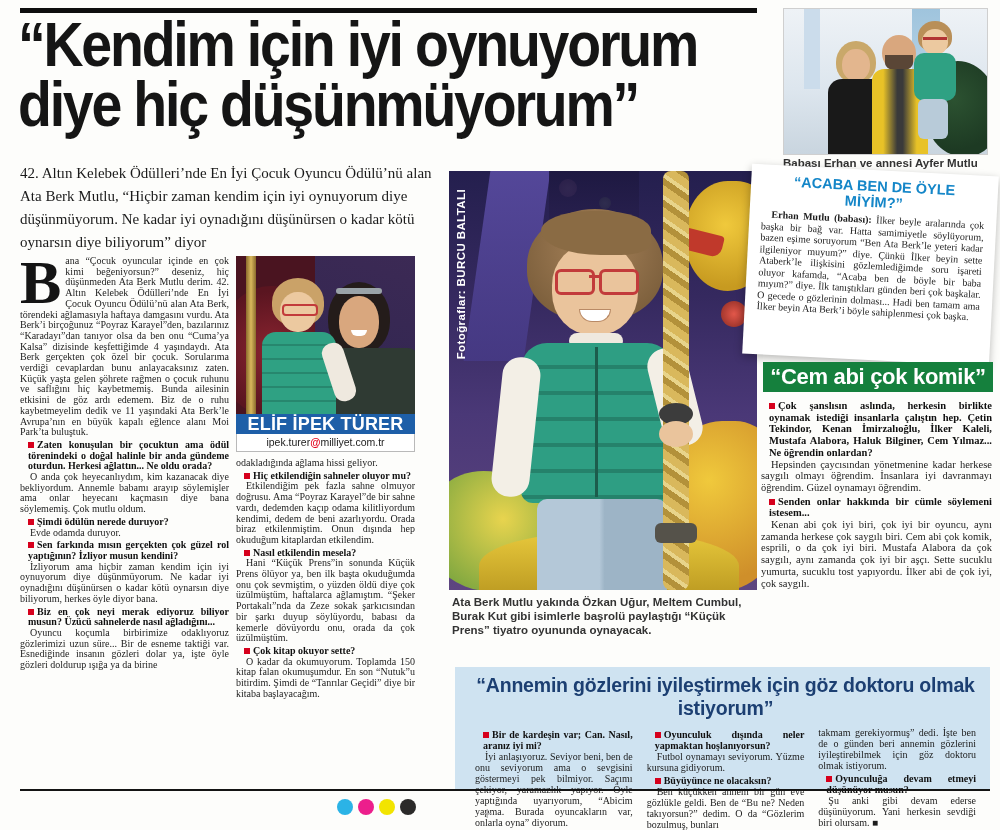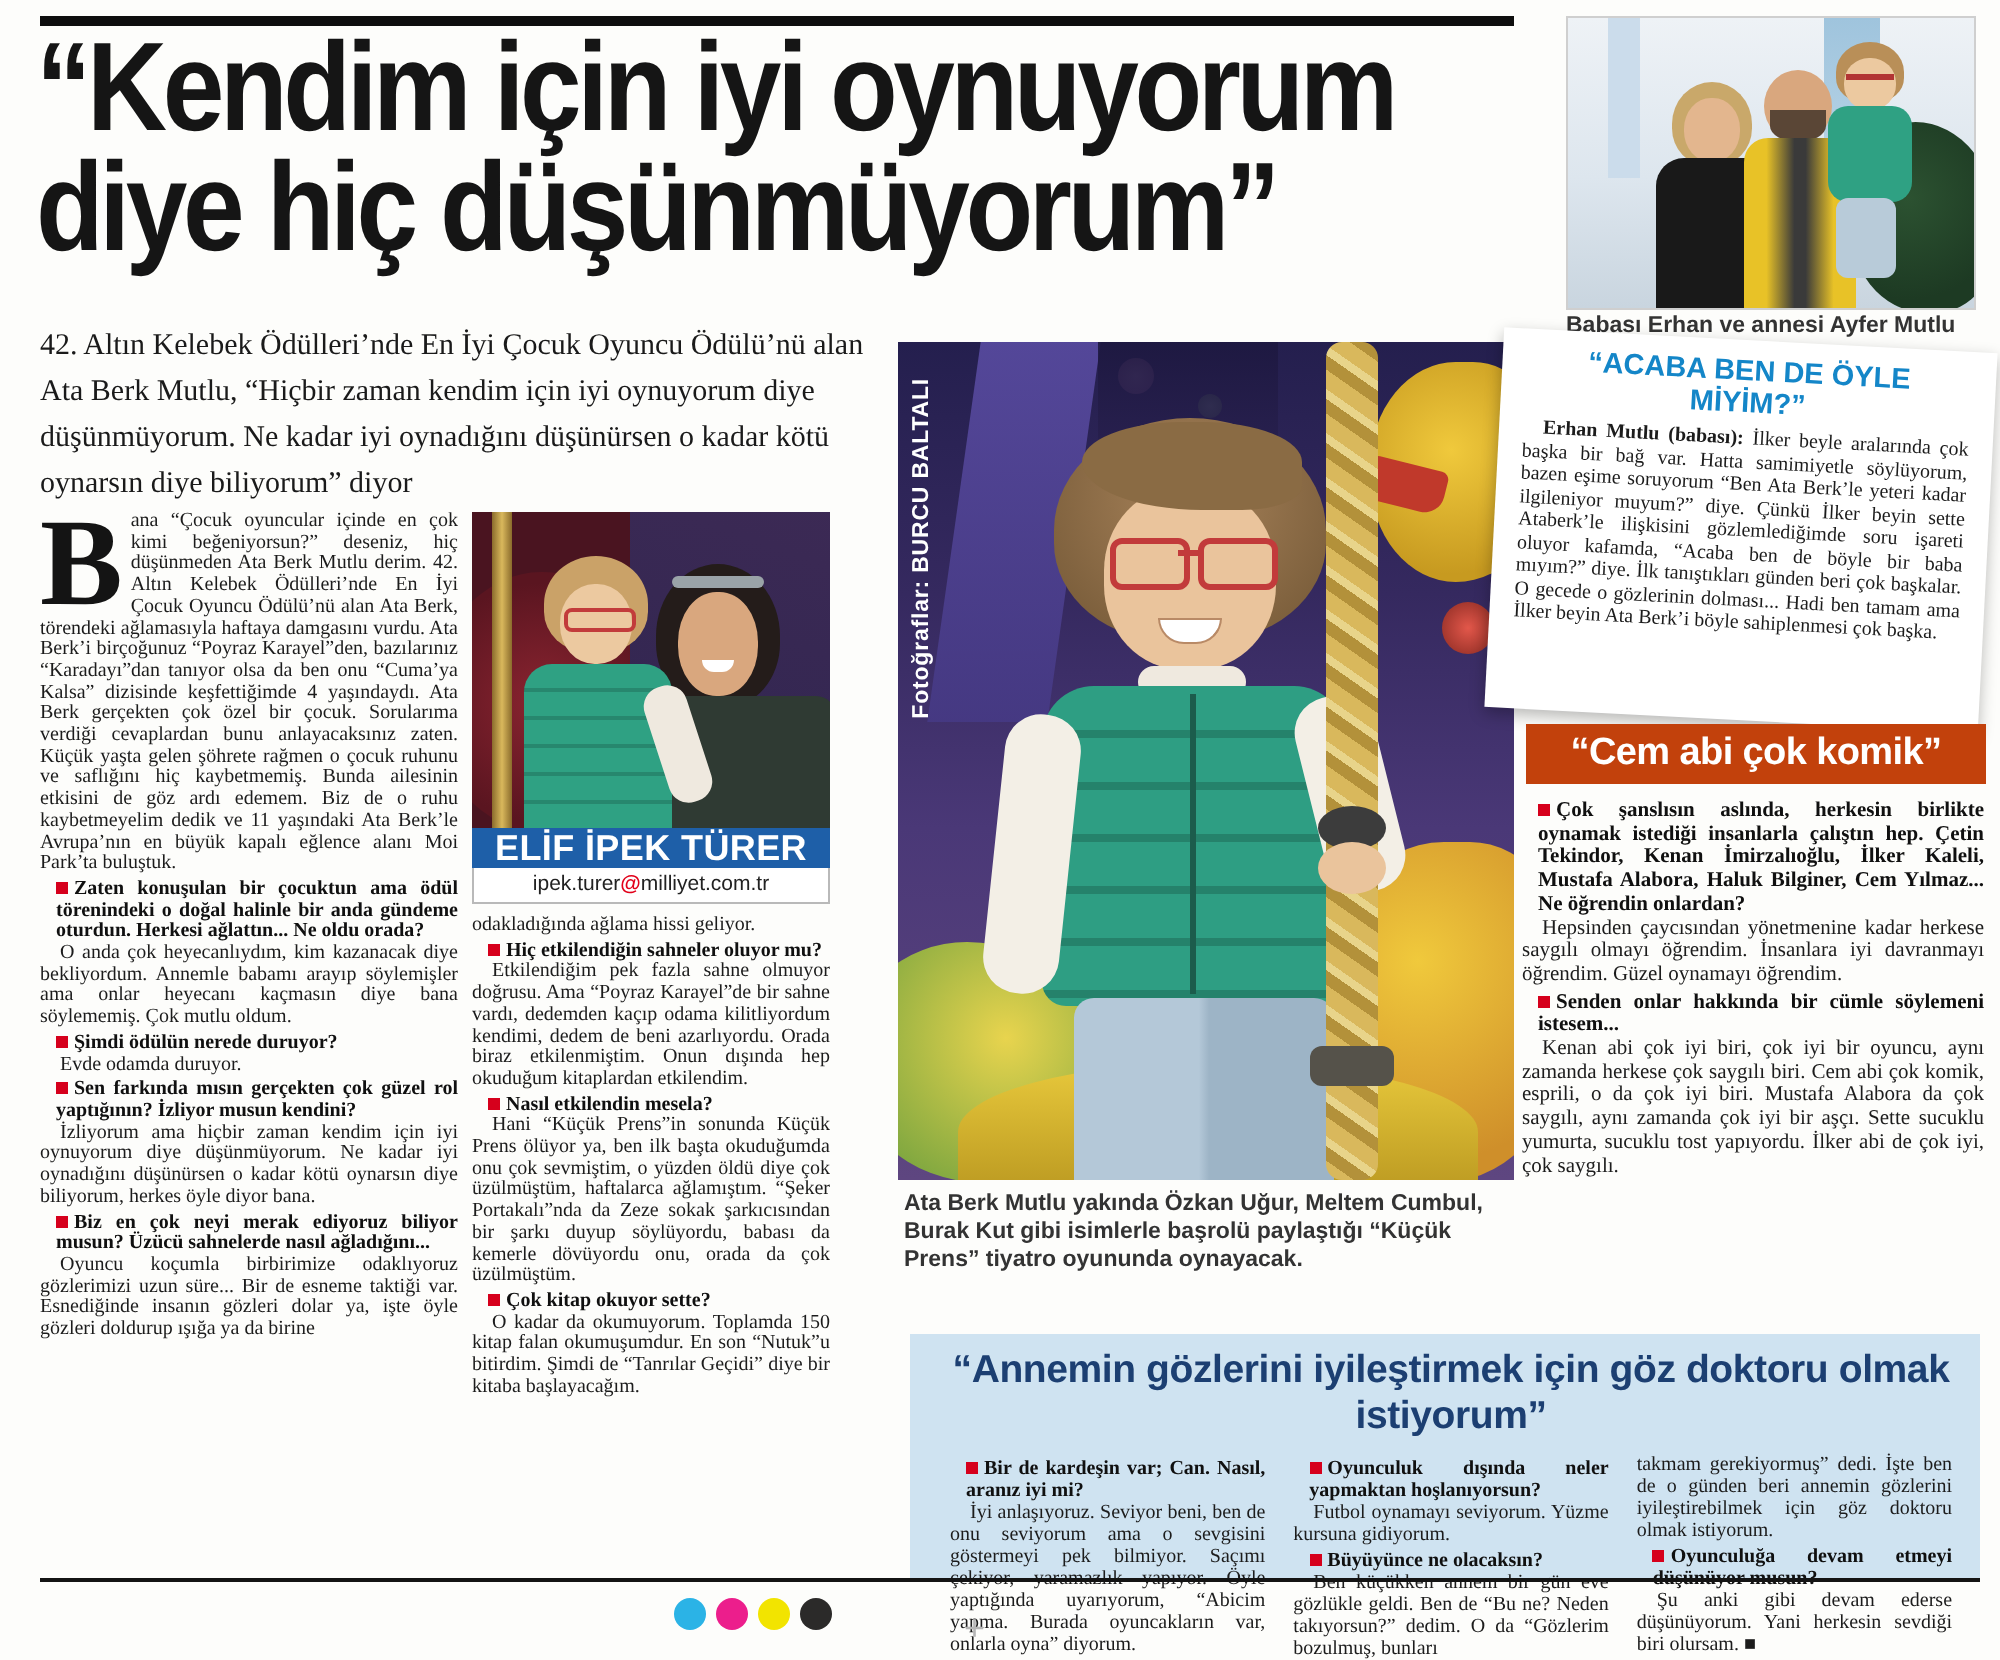--- a/index.html
+++ b/index.html
@@ -54,31 +54,31 @@
 
   
   .acaba{left:747px;top:170px;width:247px;height:190px;background:#fff;
     transform:rotate(3deg);box-shadow:0 3px 8px rgba(0,0,0,.28);padding:8px 12px;box-sizing:border-box;}
   .acabatitle{color:#1486c8;font-weight:800;font-size:14.5px;text-align:center;margin:0 0 4px;}
   .acabatext{font-family:"Liberation Serif",serif;font-size:10px;line-height:11.5px;
     color:#1c1c1c;text-align:justify;margin:0;text-indent:10px;}
   .acabatext b{font-family:"Liberation Serif",serif;}
 
   
-  .cembar{left:763px;top:362px;width:230px;height:30px;background:#c2410c;color:#fff;
-    font-weight:800;font-size:19px;line-height:30px;text-align:center;letter-spacing:-.3px;}
+  .cembar{left:763px;top:362px;width:230px;height:30px;background:#15803d;color:#fff;
+    font-weight:800;font-size:22px;line-height:30px;text-align:center;letter-spacing:-.3px;}
   .cemtext{left:761px;top:398px;width:231px;height:262px;overflow:hidden;}
   .cemtext .bp{font-size:10.5px;line-height:11.7px;}
 
   
   .bottombox{left:455px;top:667px;width:535px;height:123px;background:#cfe3f1;box-sizing:border-box;
     padding:7px 14px 4px 20px;}
   .bottomtitle{color:#1c3f72;font-weight:800;font-size:19.5px;text-align:center;margin:0 0 7px;
     letter-spacing:-.2px;}
-  .bcols{display:flex;gap:14px;}
+  .bcols{display:flex;gap:14px;justify-content:flex-end;}
   .bcol{flex:1;}
   .bcol .bp{font-size:10px;line-height:11px;}
 
   .bottomrule{left:20px;top:789px;width:970px;height:2px;background:#141414;}
   .dots{left:337px;top:799px;display:flex;gap:5px;}
   .dot{width:16px;height:16px;border-radius:50%;}
   .plus{left:482px;top:804px;color:#b5b5b5;font-size:18px;font-weight:400;}
 
   
   .sh{position:absolute;}

